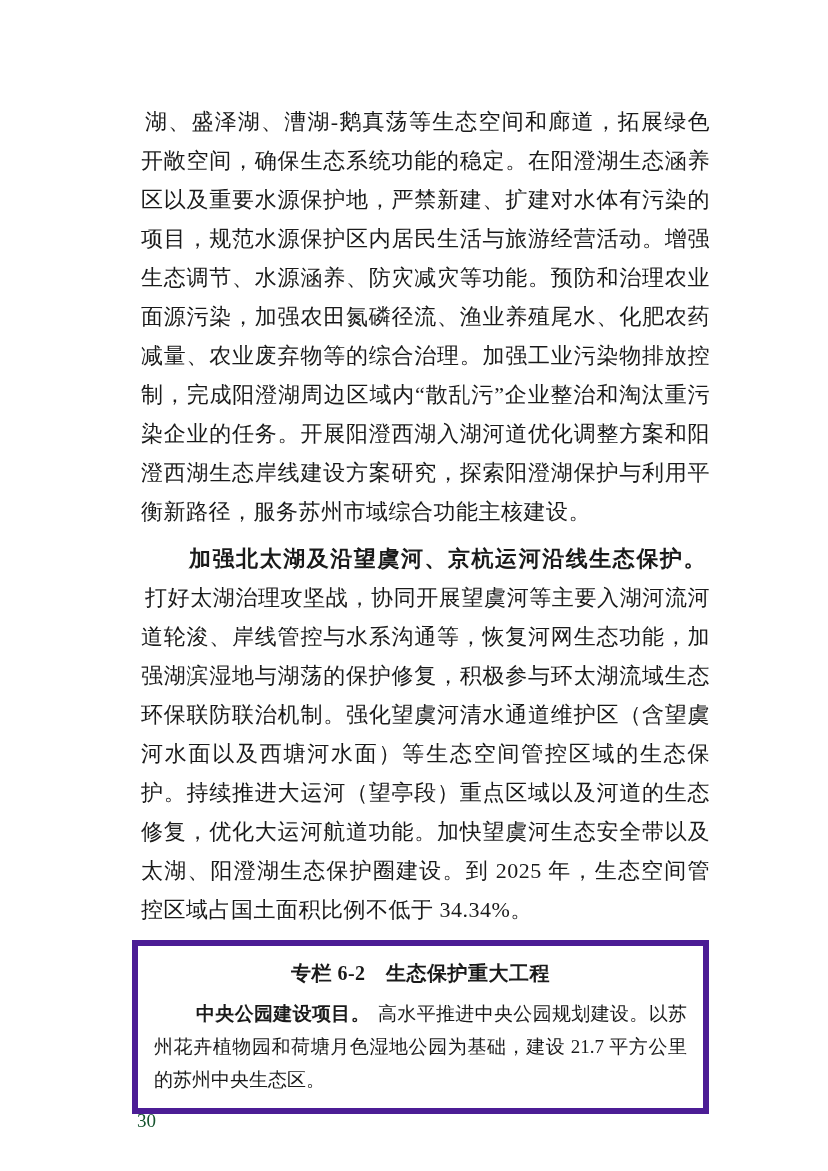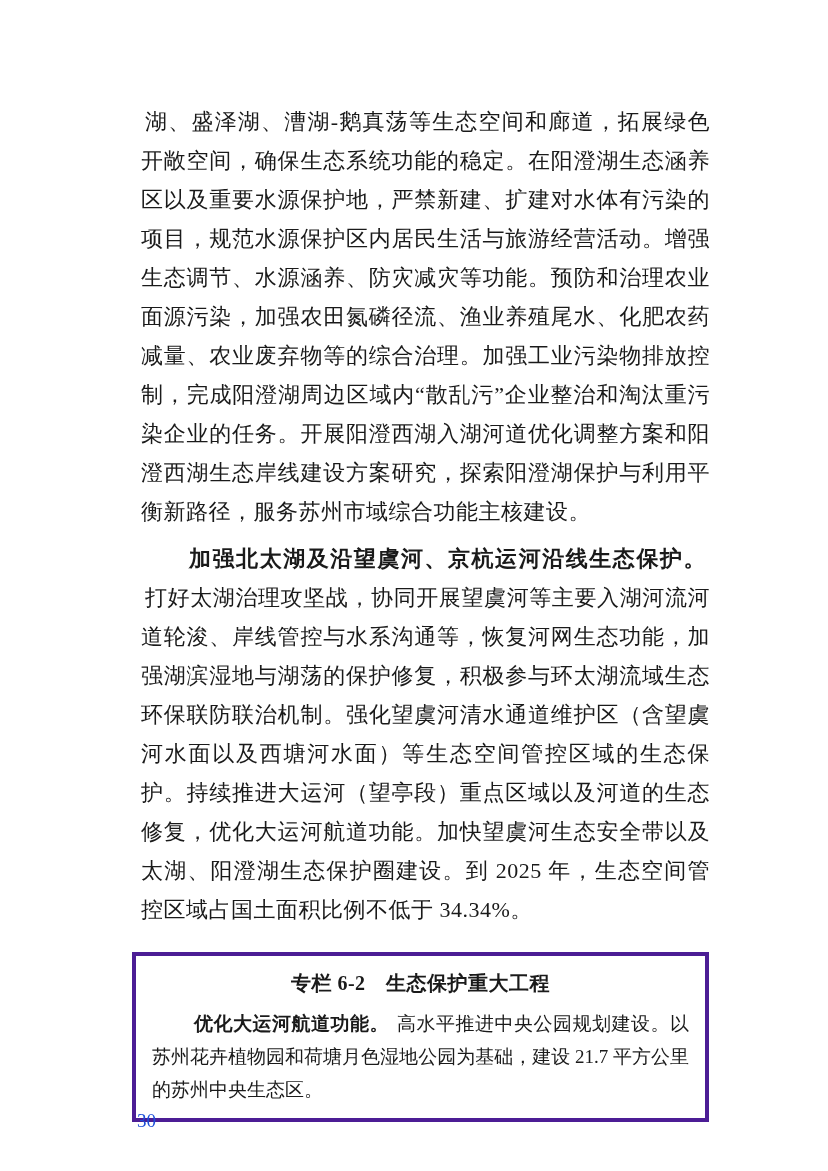--- a/index.html
+++ b/index.html
@@ -37,23 +37,23 @@
     text-indent: 2em;
   }
 
   .para .lead {
     font-weight: bold;
     font-family: Liberation Serif, serif;
   }
 
   .callout-box {
     margin-left: -5px;
-    margin-top: 19px;
+    margin-top: 7px;
     width: 577px;
-    border: 4px solid #4c1d95;
+    border: 6px solid #4c1d95;
     padding: 7px 12px 8px 12px;
     background: #ffffff;
   }
 
   .box-title {
     text-align: center;
     font-size: 20px;
     font-weight: bold;
     line-height: 32px;
     letter-spacing: 0.5px;
@@ -70,36 +70,36 @@
   .box-para .box-lead {
     font-weight: bold;
   }
 
   .page-number {
     position: absolute;
     left: 125px;
     top: 1098px;
     font-size: 19px;
     line-height: 22px;
-    color: #1d4ed8;
+    color: #14532d;
   }
 </style>
 </head>
 <body>
 
 <div class="page">
 
   <div class="content">
 
     <p class="para"><span>湖、盛泽湖、漕湖-鹅真荡等生态空间和廊道，拓展绿色开敞空间，确保生态系统功能的稳定。在阳澄湖生态涵养区以及重要水源保护地，严禁新建、扩建对水体有污染的项目，规范水源保护区内居民生活与旅游经营活动。增强生态调节、水源涵养、防灾减灾等功能。预防和治理农业面源污染，加强农田氮磷径流、渔业养殖尾水、化肥农药减量、农业废弃物等的综合治理。加强工业污染物排放控制，完成阳澄湖周边区域内“散乱污”企业整治和淘汰重污染企业的任务。开展阳澄西湖入湖河道优化调整方案和阳澄西湖生态岸线建设方案研究，探索阳澄湖保护与利用平衡新路径，服务苏州市域综合功能主核建设。</span></p>
 
     <p class="para indent"><span class="lead">加强北太湖及沿望虞河、京杭运河沿线生态保护。</span><span>打好太湖治理攻坚战，协同开展望虞河等主要入湖河流河道轮浚、岸线管控与水系沟通等，恢复河网生态功能，加强湖滨湿地与湖荡的保护修复，积极参与环太湖流域生态环保联防联治机制。强化望虞河清水通道维护区（含望虞河水面以及西塘河水面）等生态空间管控区域的生态保护。持续推进大运河（望亭段）重点区域以及河道的生态修复，优化大运河航道功能。加快望虞河生态安全带以及太湖、阳澄湖生态保护圈建设。到 2025 年，生态空间管控区域占国土面积比例不低于 34.34%。</span></p>
 
     <div class="callout-box">
       <div class="box-title">专栏 6-2　生态保护重大工程</div>
-      <p class="box-para"><span class="box-lead">优化大运河航道功能。</span><span>高水平推进中央公园规划建设。以苏州花卉植物园和荷塘月色湿地公园为基础，建设 21.7 平方公里的苏州中央生态区。</span></p>
+      <p class="box-para"><span class="box-lead">中央公园建设项目。</span><span>高水平推进中央公园规划建设。以苏州花卉植物园和荷塘月色湿地公园为基础，建设 21.7 平方公里的苏州中央生态区。</span></p>
     </div>
 
   </div>
 
   <div class="page-number">30</div>
 
 </div>
 
 </body></html>

